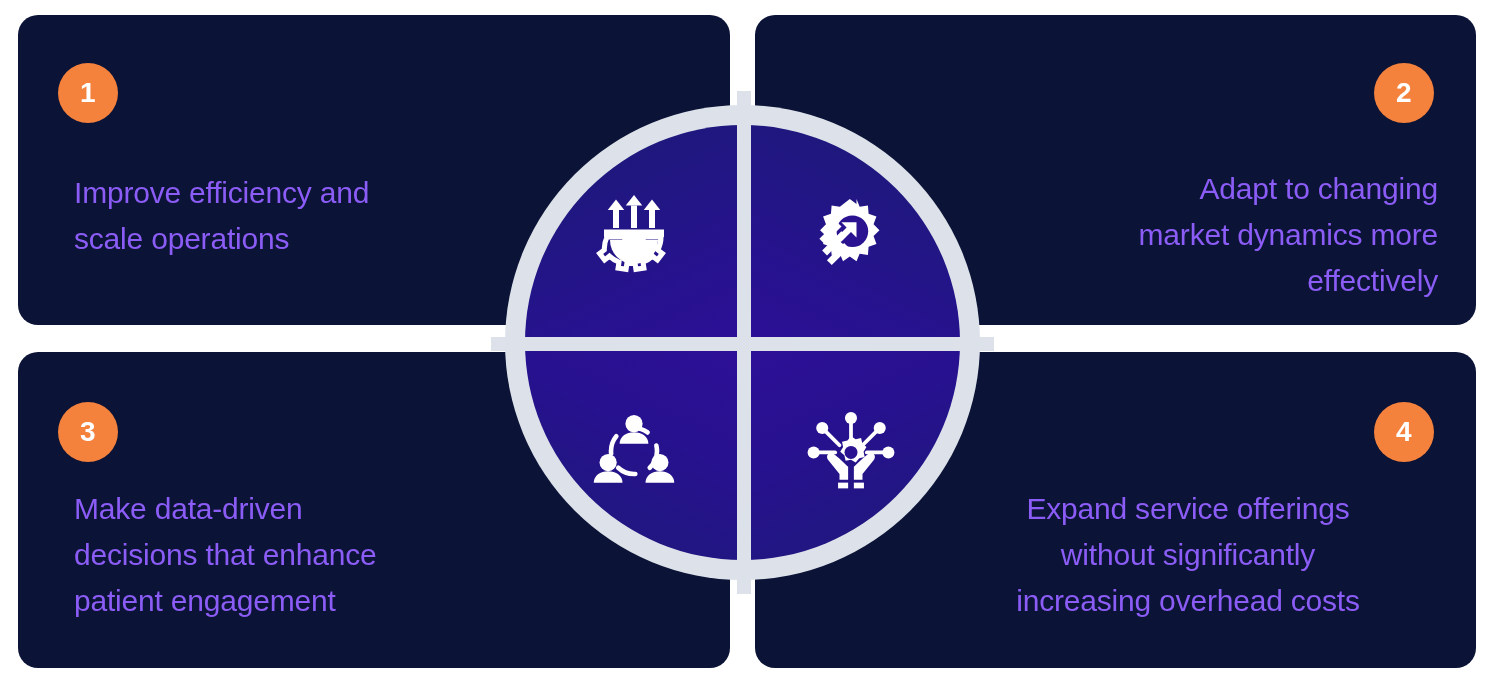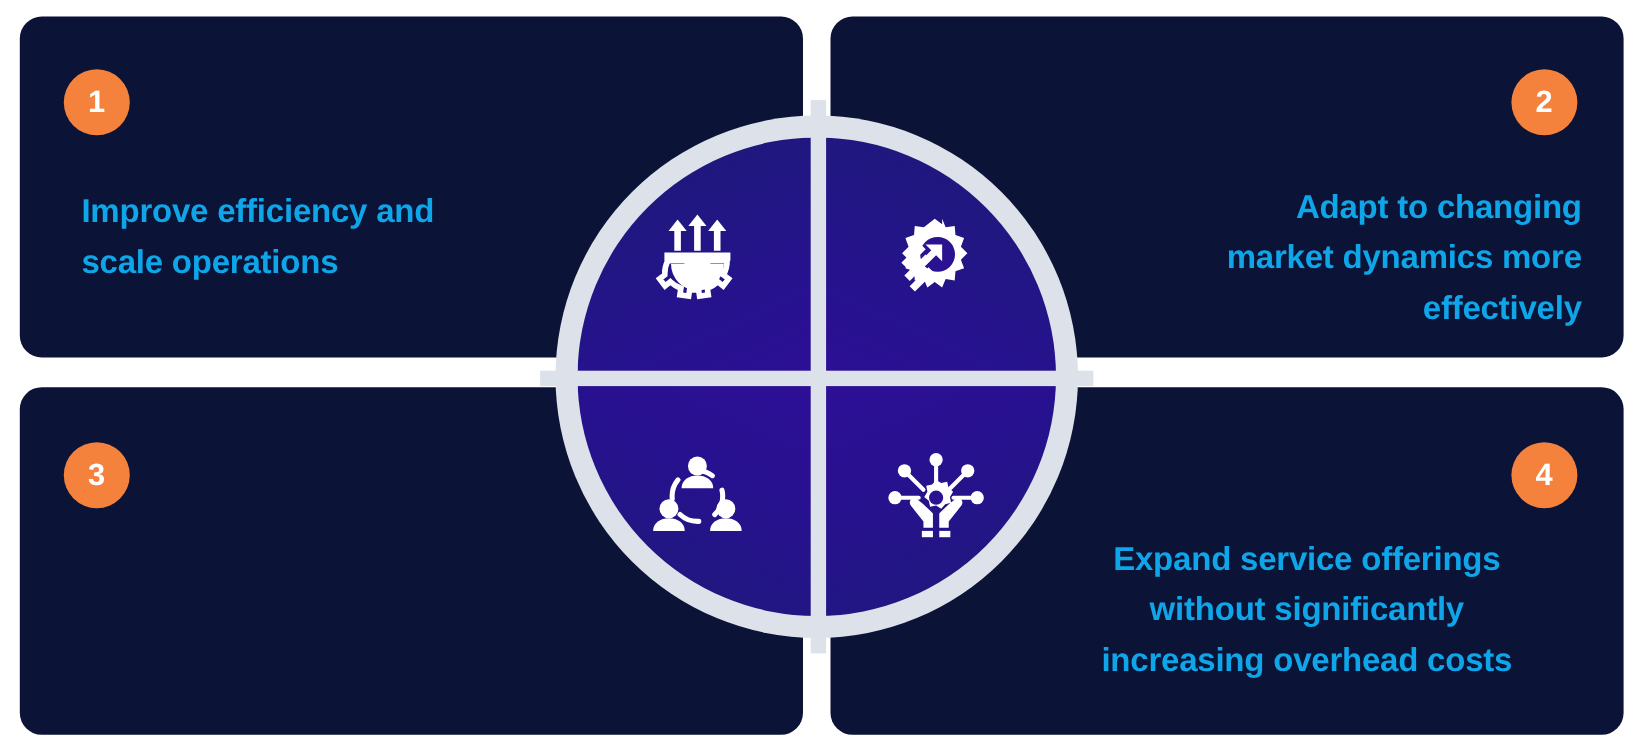--- a/index.html
+++ b/index.html
@@ -55,23 +55,23 @@
     letter-spacing: 0.5px;
   }
   .card-1 .badge { left: 40px;  top: 48px; }
   .card-2 .badge { right: 42px; top: 48px; }
   .card-3 .badge { left: 40px;  top: 50px; }
   .card-4 .badge { right: 42px; top: 50px; }
 
   
   .card-text {
     position: absolute;
-    color: #0ea5e9;
+    color: #8b5cf6;
     font-size: 30px;
-    font-weight: bold;
+    font-weight: normal;
     line-height: 46px;
     letter-spacing: -0.2px;
     white-space: pre-line;
   }
   .card-1 .card-text { left: 56px;  top: 155px; text-align: left;  width: 430px; }
   .card-2 .card-text { right: 38px; top: 151px; text-align: right; width: 470px; }
   .card-3 .card-text { left: 56px;  top: 134px; text-align: left;  width: 460px; }
   .card-4 .card-text { right: 38px; top: 134px; text-align: center; width: 500px; }
 
   
@@ -157,20 +157,23 @@
     </div>
     <div class="card-text">Adapt to changing
 market dynamics more
 effectively</div>
   </div>
 
   <div class="card card-3 align-left">
     <div class="badge">
       <span>3</span>
     </div>
+    <div class="card-text">Make data-driven
+decisions that enhance
+patient engagement</div>
   </div>
 
   <div class="card card-4 align-right">
     <div class="badge">
       <span>4</span>
     </div>
     <div class="card-text">Expand service offerings
 without significantly
 increasing overhead costs</div>
   </div>

